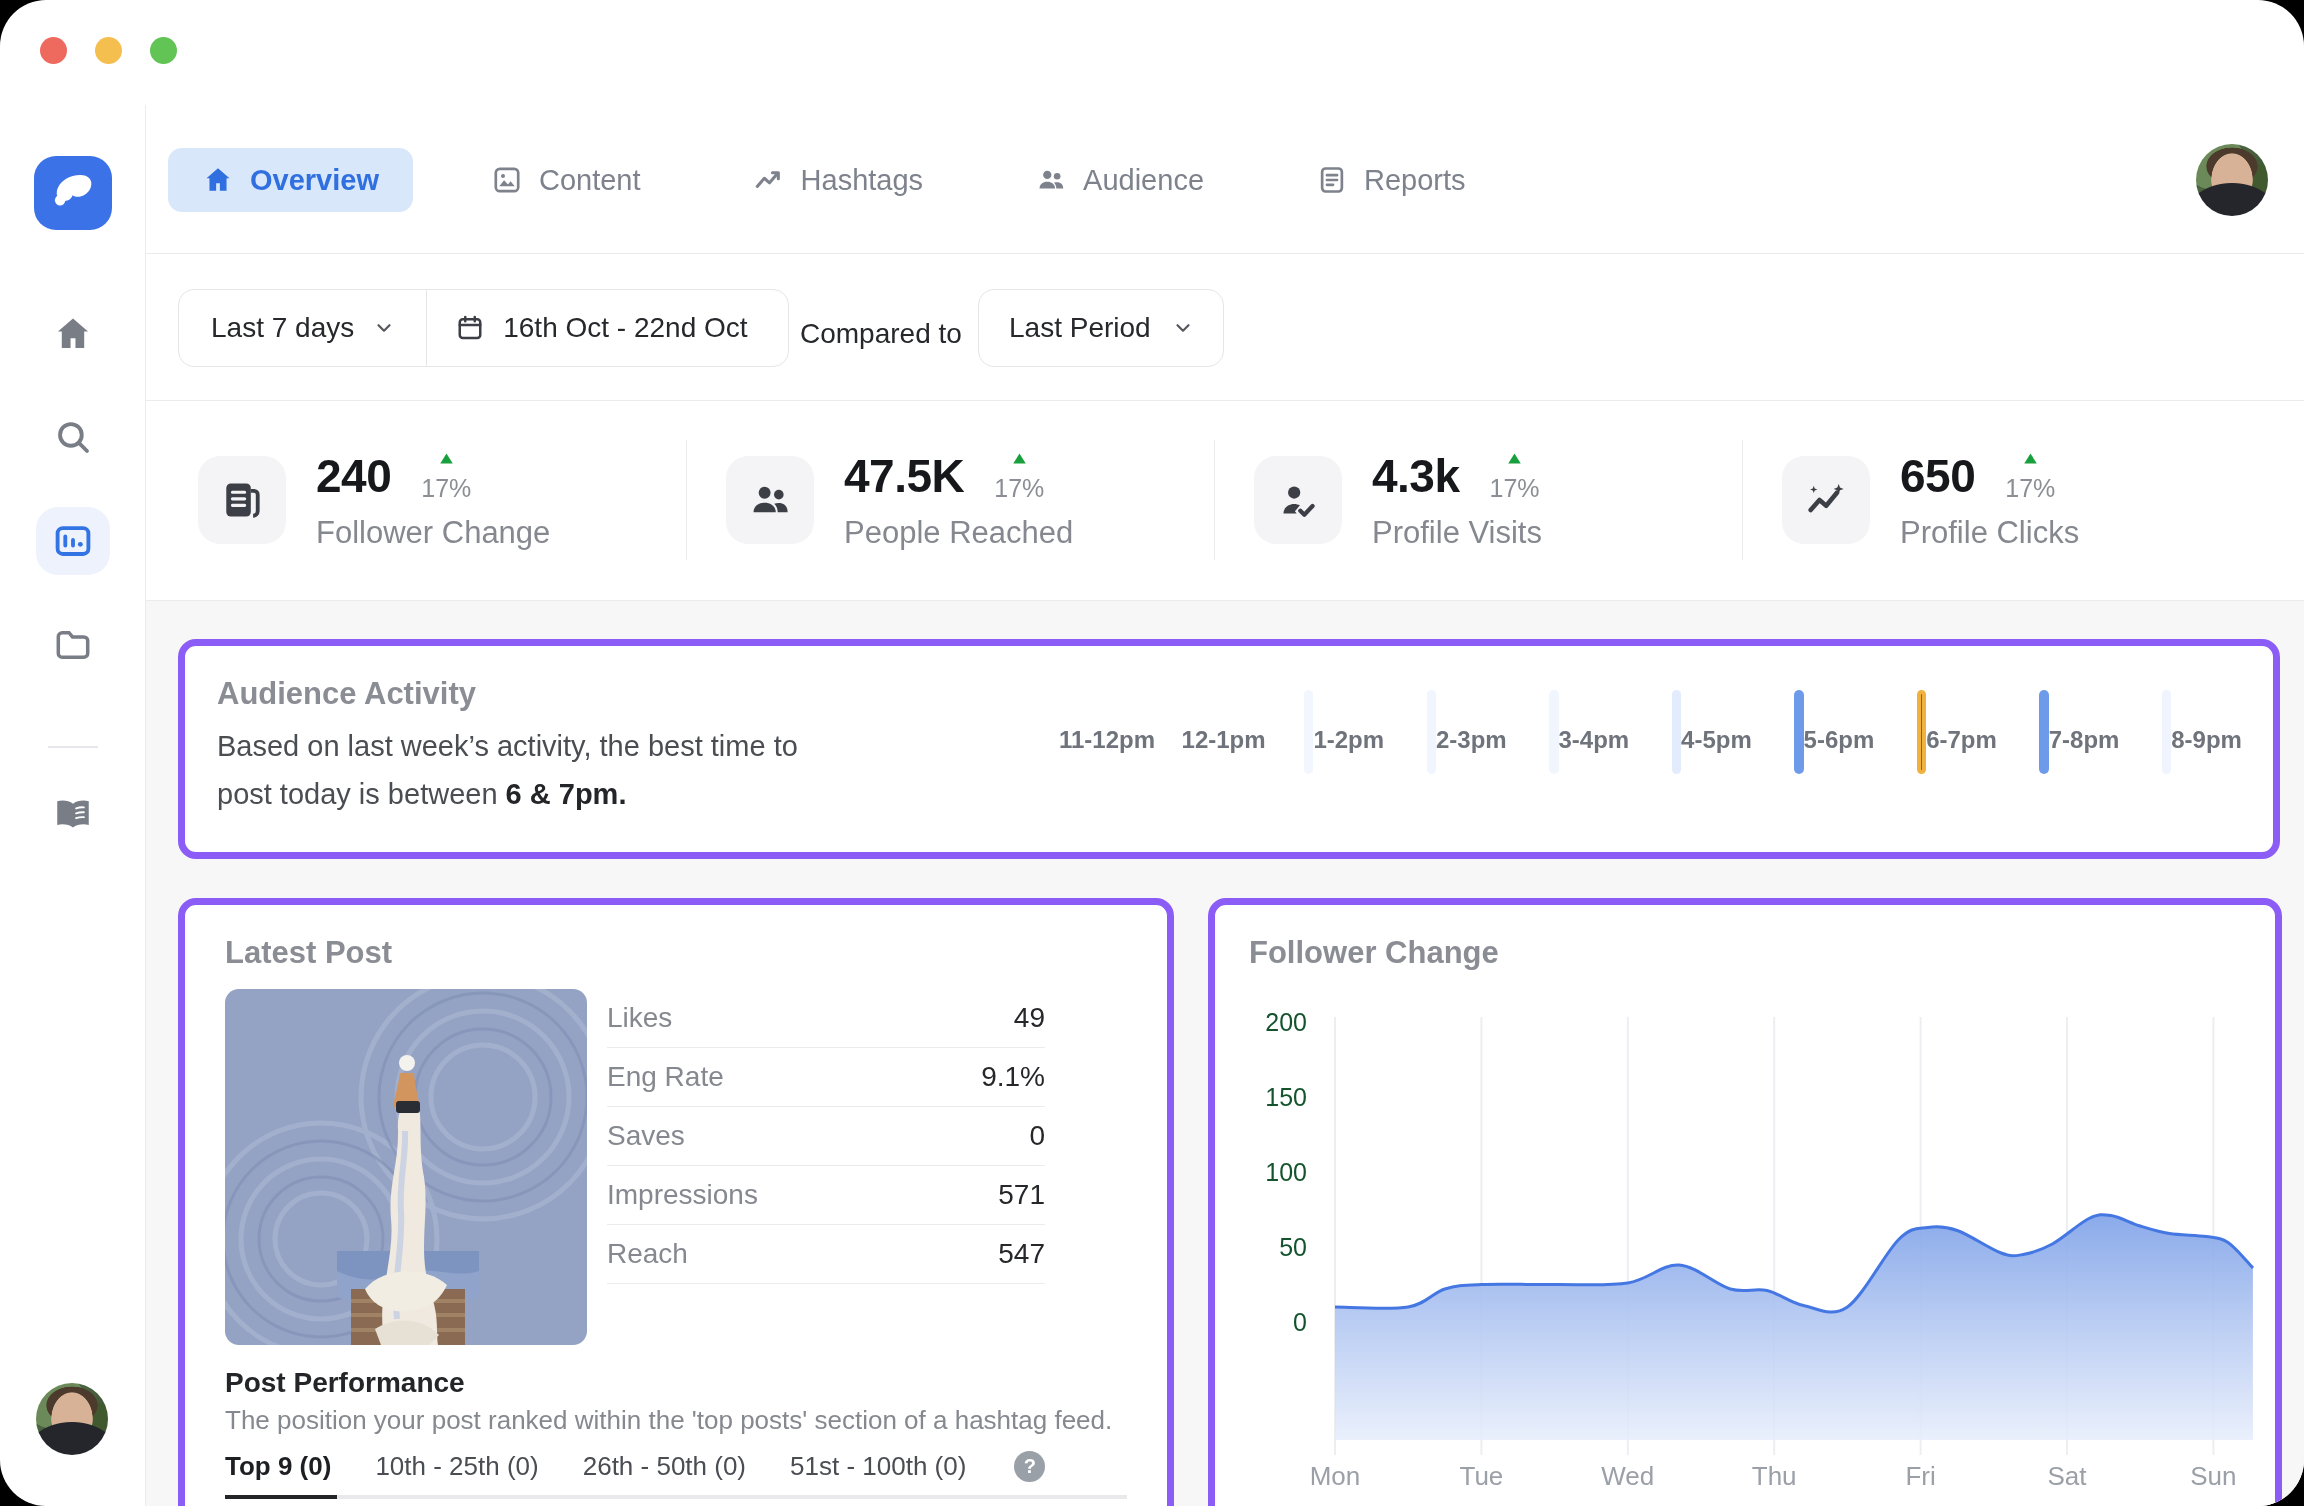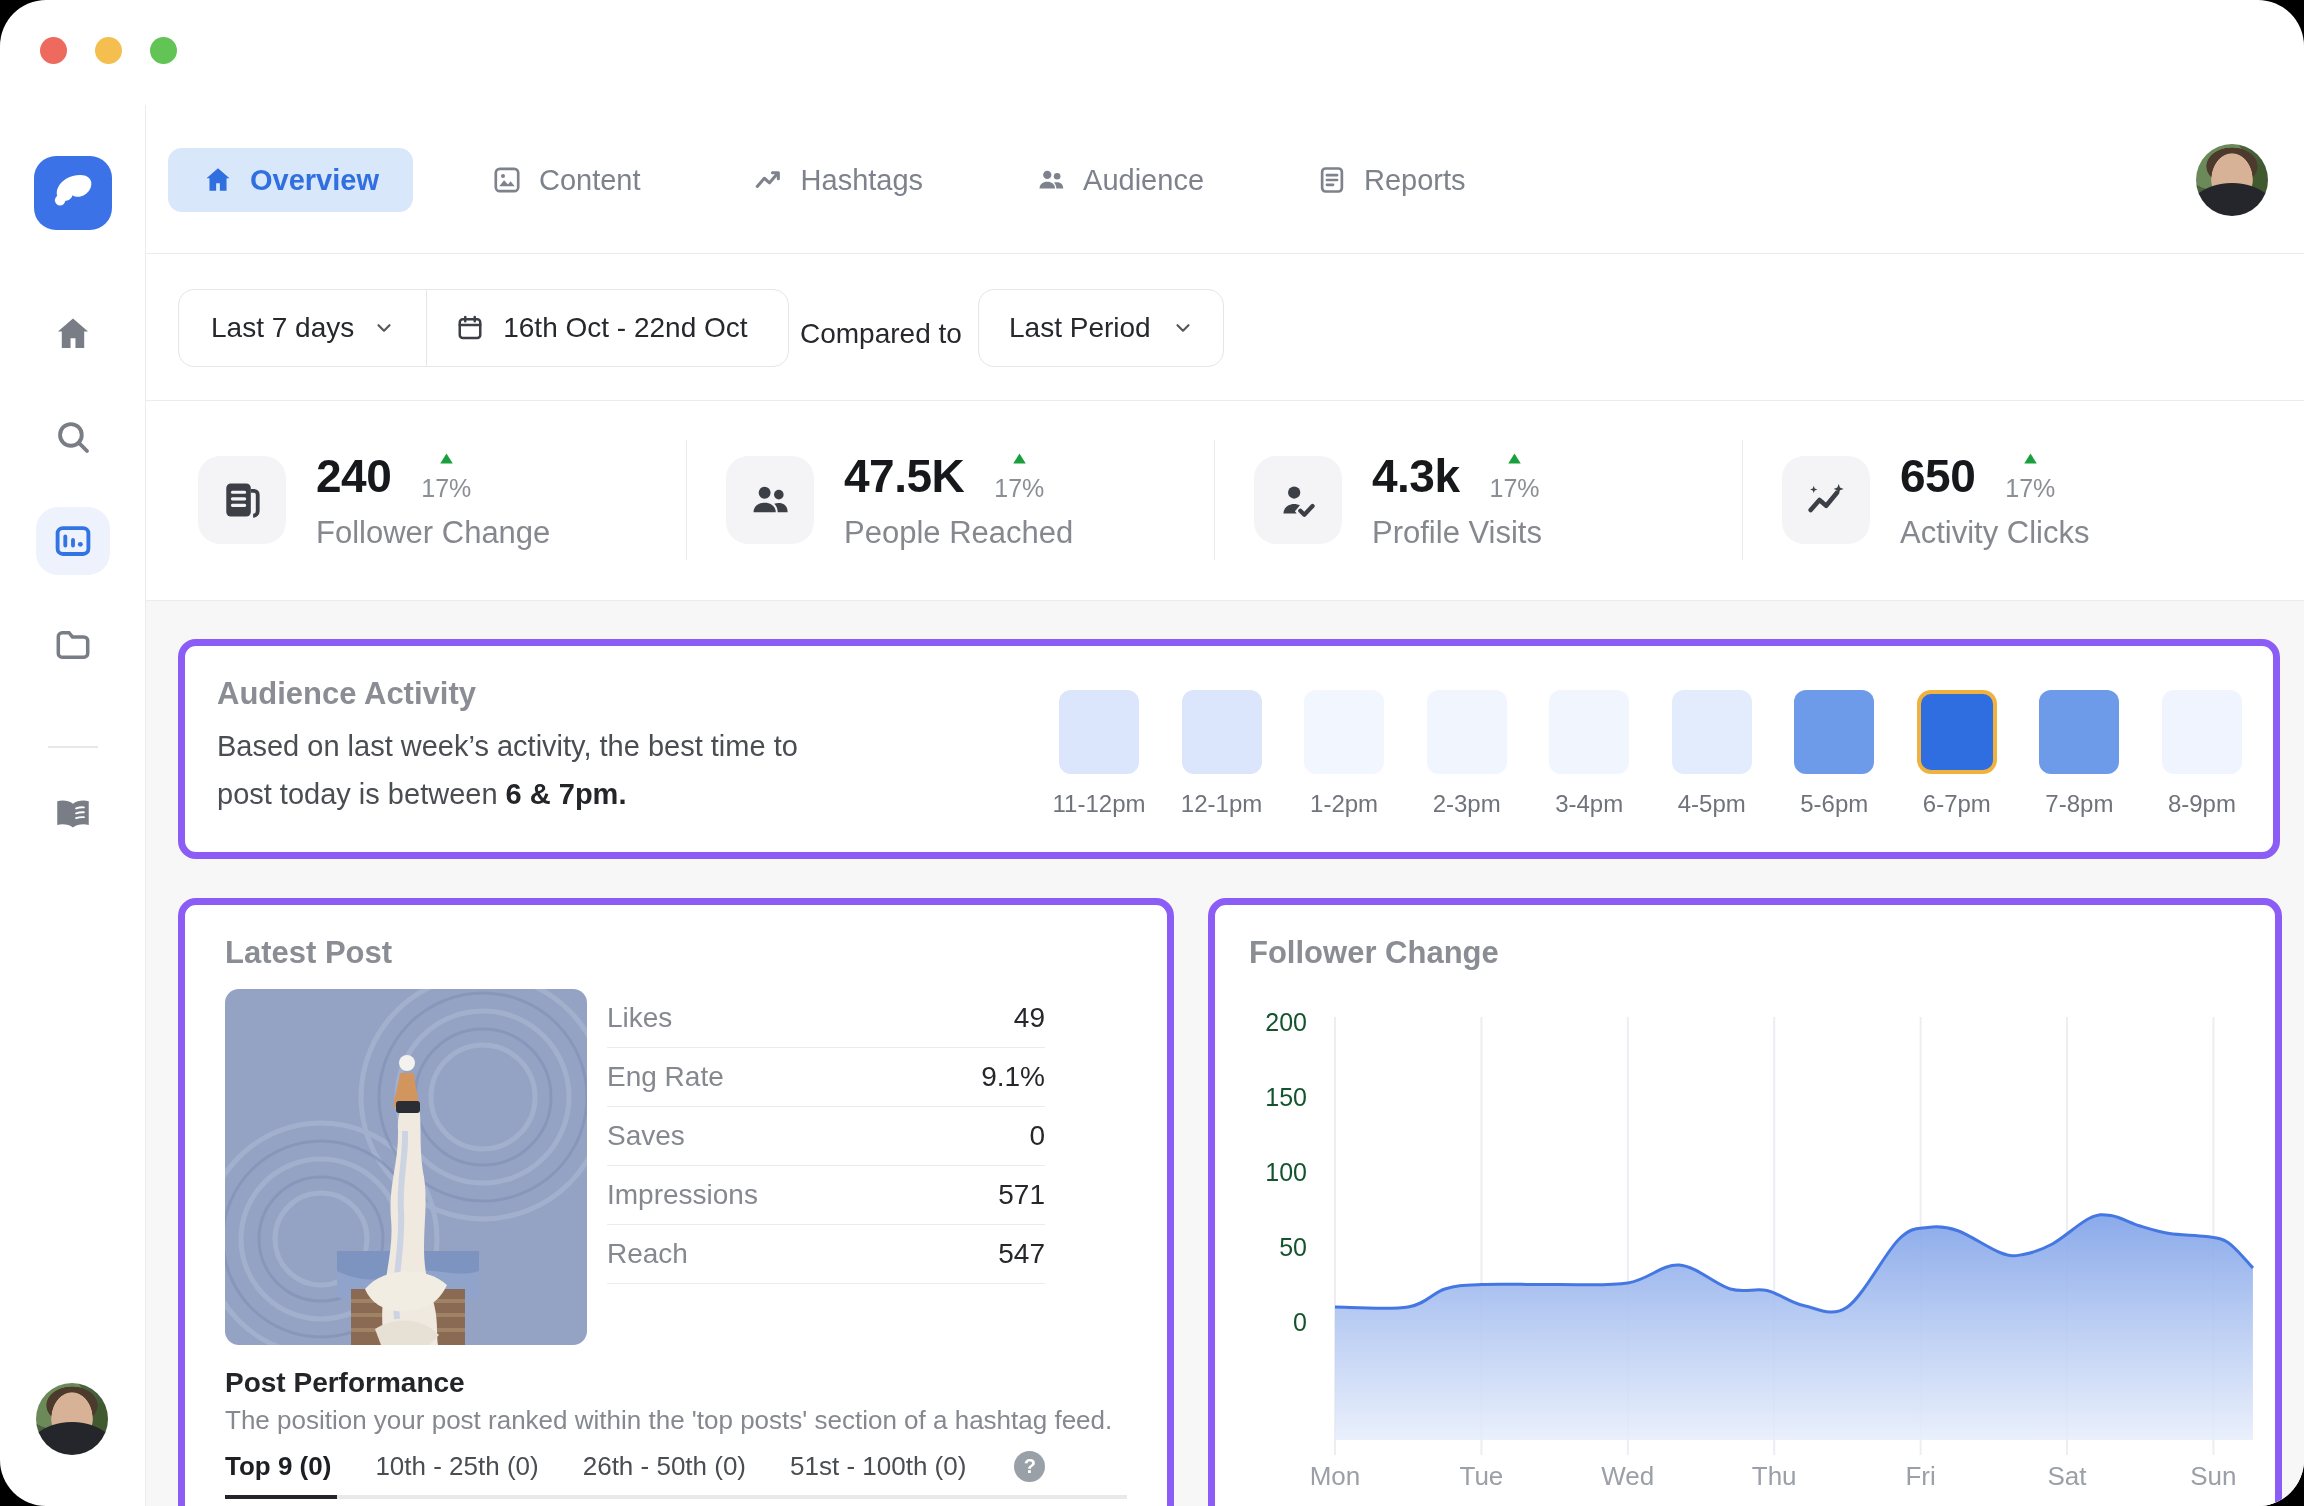--- a/index.html
+++ b/index.html
@@ -69,21 +69,21 @@
   .card{position:absolute;background:#fff;border:7px solid #8b5cf6;border-radius:18px;}
   .card-title{font-size:31px;font-weight:700;color:#8a8d93;}
 
   
   #aa-card{left:178px;top:639px;width:2088px;height:206px;}
   #aa-title{position:absolute;left:32px;top:30px;}
   .aa-line{position:absolute;left:32px;font-size:29px;color:#4a4d52;}
   #aa-line1{top:84px;} #aa-line2{top:132px;}
   #aa-line2 b{color:#232528;font-weight:700;}
   #aa-slots{position:absolute;left:874px;top:44px;width:1183px;display:flex;justify-content:space-between;}
-  .slot{width:80px;display:flex;flex-direction:column;align-items:center;}
+  .slot{width:80px;display:flex;flex-direction:row;align-items:center;font-weight:bold;}
   .slot-block{width:80px;height:84px;border-radius:12px;box-sizing:border-box;}
   .slot-block.selected{border:4px solid #f1b13e;border-radius:14px;}
   .slot-label{margin-top:16px;font-size:24px;color:#6f737b;white-space:nowrap;}
 
   
   #lp-card{left:178px;top:898px;width:982px;height:680px;}
   #lp-title{position:absolute;left:40px;top:30px;}
   #post-image{position:absolute;left:40px;top:84px;width:362px;height:356px;border-radius:14px;overflow:hidden;}
   #metrics-list{position:absolute;left:422px;top:84px;width:438px;}
   .metric-row{height:58px;display:flex;align-items:center;justify-content:space-between;border-bottom:1px solid #ececee;font-size:28px;}
@@ -303,21 +303,21 @@
         <div class="stat-main">
           <div class="stat-top">
             <div class="stat-value">650</div>
             <div class="stat-change">
               <svg viewBox="0 0 12 10">
                 <path d="M6 1 11 9H1Z" fill="#19a03c"></path>
               </svg>
               <span>17%</span>
             </div>
           </div>
-          <div class="stat-label">Activity Clicks</div>
+          <div class="stat-label">Profile Clicks</div>
         </div>
       </div>
     </div>
 
   <div id="aa-card" class="card">
     <div id="aa-title" class="card-title">Audience Activity</div>
     <div id="aa-line1" class="aa-line">Based on last week’s activity, the best time to</div>
     <div id="aa-line2" class="aa-line"><span>post today is between </span><b>6 &amp; 7pm.</b></div>
     <div id="aa-slots">
         <div class="slot">

